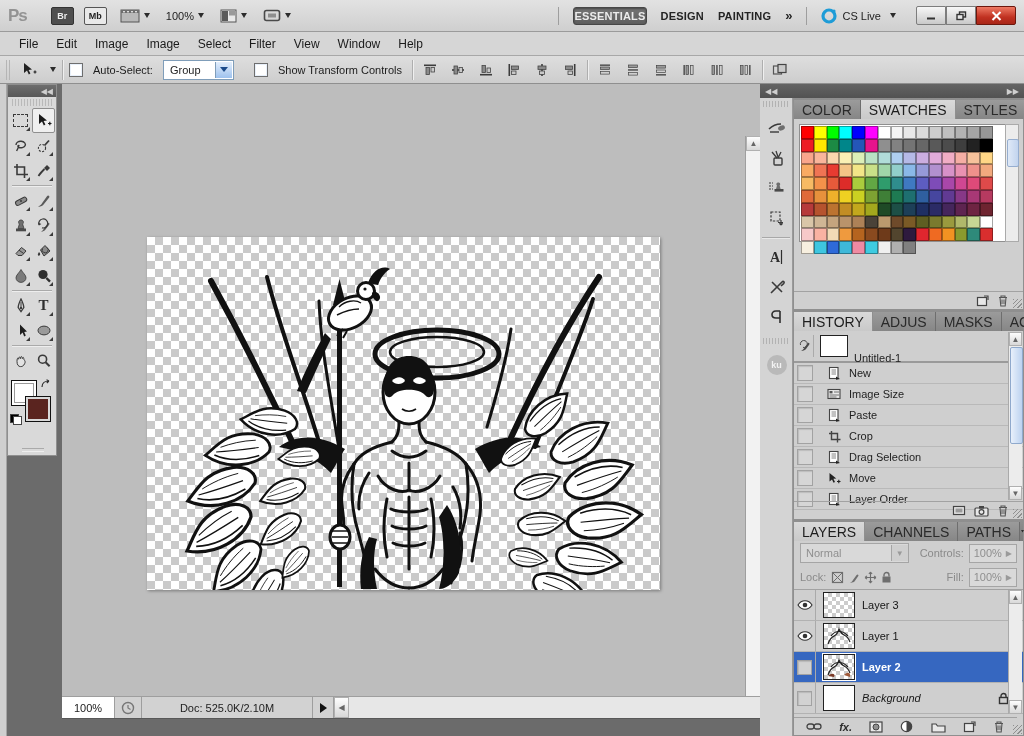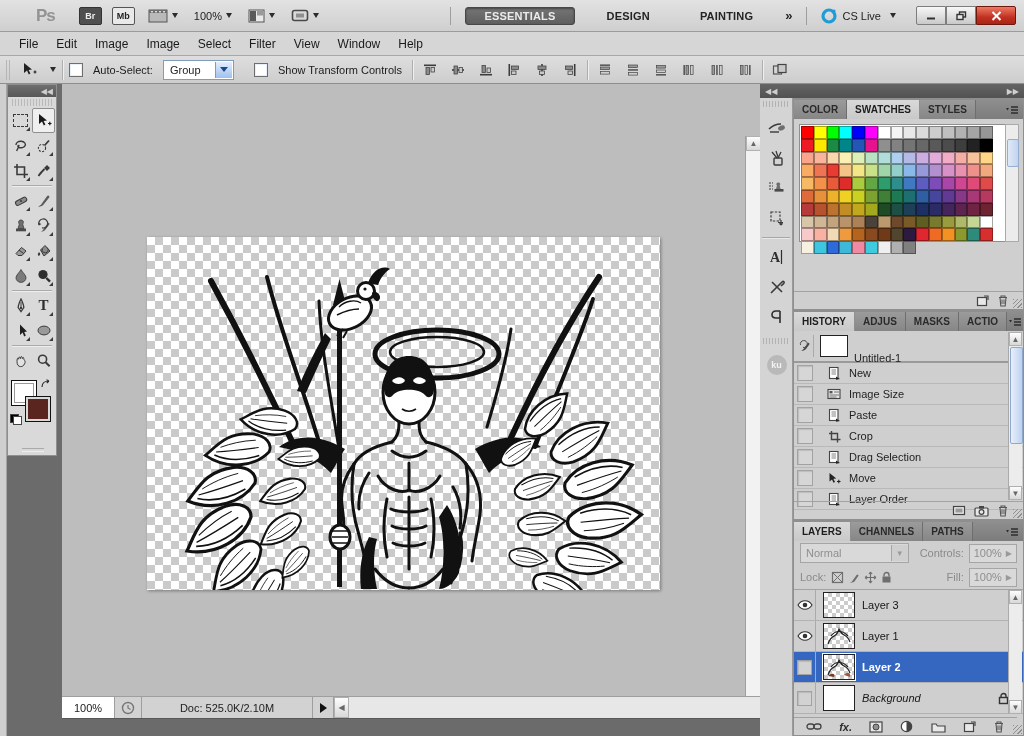--- a/index.html
+++ b/index.html
@@ -1,28 +1,28 @@
 <!DOCTYPE html>
 <html><head>
 <meta charset="utf-8">
 <style>
   html,body{margin:0;padding:0;background:#555;}
   #app{position:relative;width:1024px;height:736px;background:#d6d6d6;font-family:"Liberation Sans",sans-serif;font-size:11px;color:#1c1c1c;overflow:hidden;user-select:none;}
   svg{display:block;}
   
   #appbar{position:absolute;left:0;top:0;width:1024px;height:32px;background:linear-gradient(#e2e2e2,#cfcfcf);border-bottom:1px solid #9b9b9b;display:flex;align-items:center;padding:0 8px;box-sizing:border-box;gap:10px;}
-  #pslogo{font-weight:bold;font-size:17px;color:#939393;letter-spacing:-1px;margin-right:14px;margin-left:28px;}
+  #pslogo{font-weight:bold;font-size:17px;color:#939393;letter-spacing:-1px;margin-right:14px;}
   .abtn{height:16px;display:flex;align-items:center;justify-content:center;border-radius:2px;padding:0 3px;font-size:9px;font-weight:bold;}
   #br-btn{background:#4f4f4f;color:#eee;border:1px solid #333;min-width:15px;}
   #mb-btn{background:#e9e9e9;color:#222;border:1px solid #555;min-width:15px;}
   .ddcaret{width:0;height:0;border-left:3.5px solid transparent;border-right:3.5px solid transparent;border-top:5px solid #2c2c2c;margin-left:4px;}
   .abgroup{display:flex;align-items:center;padding:1px 3px;border-radius:2px;}
   #zoom-level{font-size:11px;color:#222;}
   #ws-area{margin-left:auto;display:flex;align-items:center;gap:14px;}
-  .ws{font-weight:bold;font-size:11px;color:#242424;letter-spacing:.2px;padding:2px 18px;}
+  .ws{font-weight:bold;font-size:11px;color:#242424;letter-spacing:.2px;padding:2px 0;}
   .ws.active{background:linear-gradient(#757575,#5e5e5e);border:1px solid #474747;border-radius:3px;color:#ececec;box-shadow:inset 0 1px 2px rgba(0,0,0,.4);}
   #ws-more{font-weight:bold;font-size:13px;color:#242424;}
   .vsep{width:1px;height:18px;background:#9e9e9e;}
   #cslive{display:flex;align-items:center;gap:5px;color:#222;}
   #winbtns{display:flex;margin-left:6px;}
   .wb{width:28px;height:17px;border:1px solid #7d7d7d;background:linear-gradient(#f7f7f7,#c9c9c9);display:flex;align-items:center;justify-content:center;}
   .wb:first-child{border-radius:2px 0 0 2px;}
   #close-btn{width:38px;background:linear-gradient(#ee7a64,#c03121 60%,#a82617);border-color:#6d170d;border-radius:0 2px 2px 0;}
   
   #menubar{position:absolute;left:0;top:33px;width:1024px;height:22px;background:#d6d6d6;border-bottom:1px solid #a8a8a8;display:flex;align-items:center;padding-left:10px;}
@@ -82,21 +82,21 @@
   #collapsebar{position:absolute;left:0;top:0;width:264px;height:14px;background:linear-gradient(#646464,#525252);color:#cfcfcf;font-size:8px;display:flex;align-items:center;justify-content:space-between;padding:0 5px;box-sizing:border-box;}
   #iconstrip{position:absolute;left:0;top:14px;width:33px;height:638px;background:#d4d4d4;border-right:1px solid #9a9a9a;box-sizing:border-box;}
   #iconstrip .pgrip{height:6px;background:repeating-linear-gradient(90deg,#b2b2b2 0 1px,transparent 1px 3px);margin:3px 3px 6px;}
   .dockicon{width:33px;height:30px;display:flex;align-items:center;justify-content:center;color:#3a3a3a;}
   .dockdiv{height:1px;background:#a8a8a8;box-shadow:0 1px 0 #e8e8e8;margin:4px 2px;}
   .dockgrip2{height:6px;background:repeating-linear-gradient(90deg,#b2b2b2 0 1px,transparent 1px 3px);margin:6px 3px;}
   #kuler-ic{width:20px;height:20px;border-radius:50%;background:#b9b9b9;color:#f2f2f2;font-size:9px;font-weight:bold;display:flex;align-items:center;justify-content:center;}
   #panelcol{position:absolute;left:33px;top:14px;width:231px;height:638px;}
   .panel{position:absolute;left:0;width:231px;background:#cfcfcf;border:1px solid #8f8f8f;box-sizing:border-box;}
   .ptabs{height:20px;background:linear-gradient(#8f8f8f,#7c7c7c);display:flex;align-items:flex-end;}
-  .ptab{height:19px;display:flex;align-items:center;padding:0 8px;font-size:10px;font-weight:bold;color:#2a2a2a;border-right:1px solid #6e6e6e;background:linear-gradient(#9b9b9b,#868686);}
+  .ptab{height:19px;display:flex;align-items:center;padding:0 8px;font-size:14px;font-weight:normal;color:#2a2a2a;border-right:1px solid #6e6e6e;background:linear-gradient(#9b9b9b,#868686);}
   .ptab.active{background:linear-gradient(#d9d9d9,#c9c9c9);color:#1d1d1d;border-right-color:#8f8f8f;}
   .pmenu{margin-left:auto;width:22px;height:19px;display:flex;align-items:center;justify-content:center;color:#2e2e2e;}
   .pbottom{height:18px;border-top:1px solid #a2a2a2;display:flex;align-items:center;justify-content:flex-end;gap:8px;padding:0 14px 0 0;}
   .grip-corner{position:absolute;right:1px;bottom:1px;width:9px;height:9px;background:repeating-linear-gradient(135deg,#8f8f8f 0 1px,transparent 1px 3px);}
   
   #swatchespanel{top:0;height:212px;}
   #swatch-wrap{position:absolute;left:5px;top:25px;width:208px;height:118px;background:#fff;border:1px solid #8f8f8f;padding:1px;box-sizing:border-box;display:flex;flex-wrap:wrap;align-content:flex-start;}
   .sw{width:12.8px;height:12.8px;box-sizing:border-box;border:1px solid rgba(0,0,0,.35);}
   #swscroll{position:absolute;right:4px;top:25px;width:14px;height:118px;background:#ececec;border:1px solid #aaa;box-sizing:border-box;}
   #swscroll .thumb{position:absolute;left:1px;top:14px;width:10px;height:26px;background:linear-gradient(90deg,#dfe9f7,#c2d4ee);border:1px solid #96aed0;border-radius:2px;}

